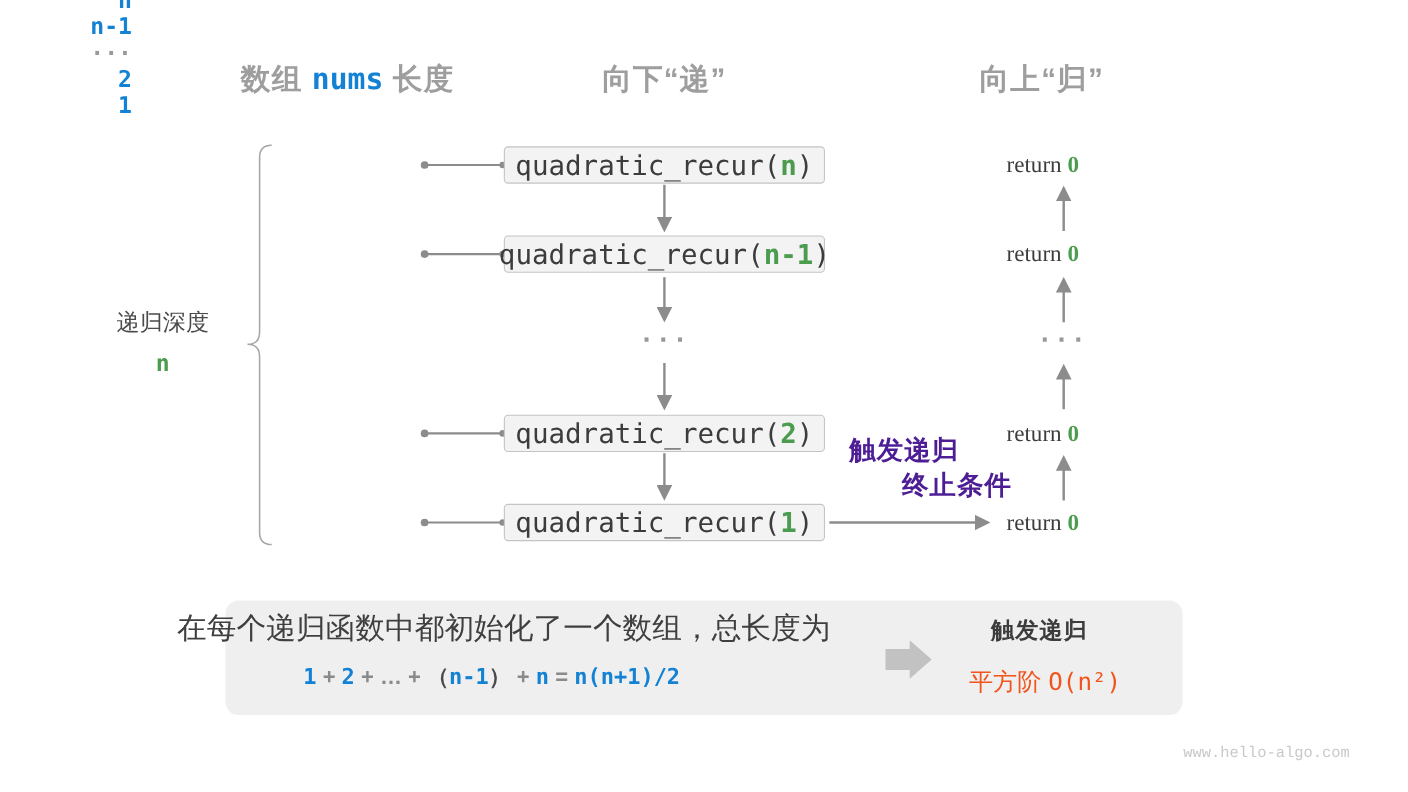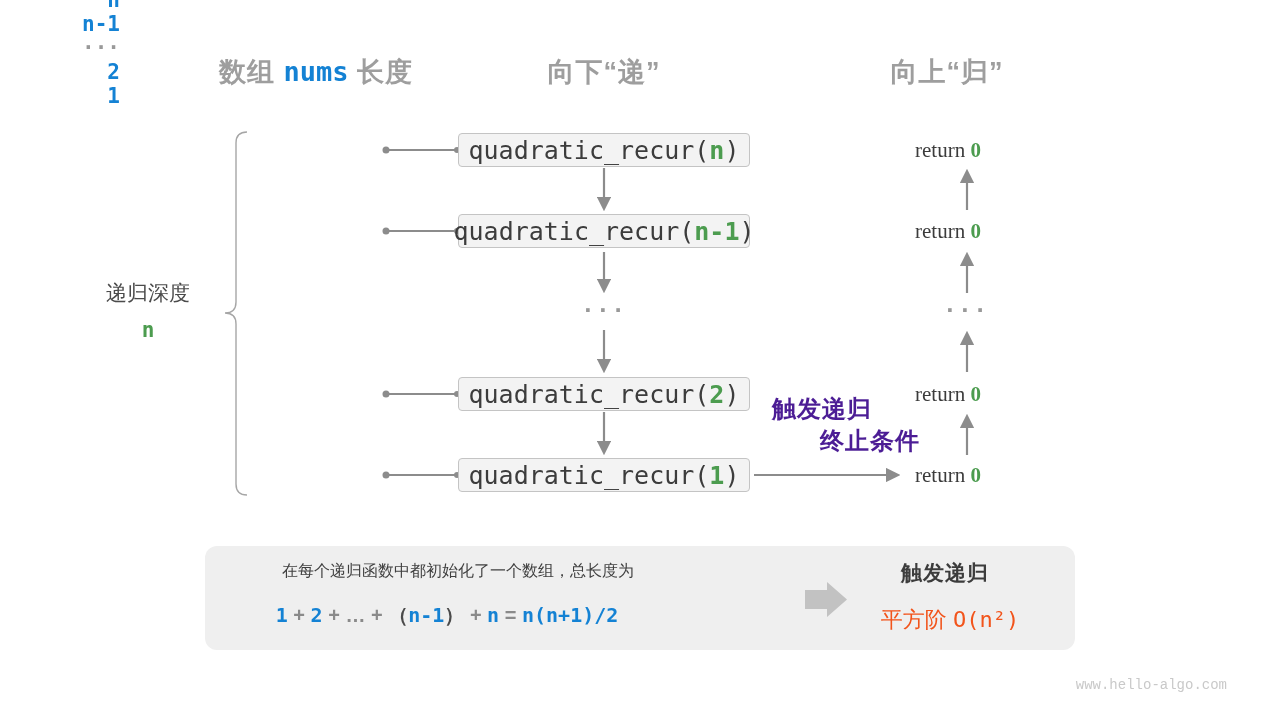--- a/index.html
+++ b/index.html
@@ -40,21 +40,21 @@
   
   .brace-label{font-size:21px;color:#4B4B4B;text-align:right;}
   .brace-n{font-family:"DejaVu Sans Mono","Liberation Mono",monospace;
            font-size:21px;font-weight:bold;color:#4C9C4F;}
 
   
   .trigger{font-size:24px;font-weight:bold;color:#4c1d95;letter-spacing:1px;}
 
   
   .summary{left:205px;top:546px;width:870px;height:104px;background:#EFEFEF;border-radius:12px;}
-  .sum-line1{font-size:16px;color:#3F3F3F;font-family:Liberation Mono, monospace;}
+  .sum-line1{font-size:27px;color:#3F3F3F;font-family:Liberation Mono, monospace;}
   .formula{font-size:20px;font-weight:bold;font-family:"DejaVu Sans Mono","Liberation Mono",monospace;}
   .formula .b{color:#1482D4;}
   .formula .op{color:#8A8A8A;font-family:"Liberation Sans","DejaVu Sans",sans-serif;}
   .formula .pa{color:#4A4A4A;font-family:"Liberation Sans","DejaVu Sans",sans-serif;}
   .result-title{font-size:21px;font-weight:bold;color:#3C3C3C;letter-spacing:1px;}
   .result-value{font-size:22px;font-weight:normal;color:#F2541B;}
   .result-value .code{font-family:"DejaVu Sans Mono","Liberation Mono",monospace;}
 
   .watermark{right:53px;top:685px;transform:translateY(-50%);position:absolute;
              font-family:Liberation Mono, monospace;

